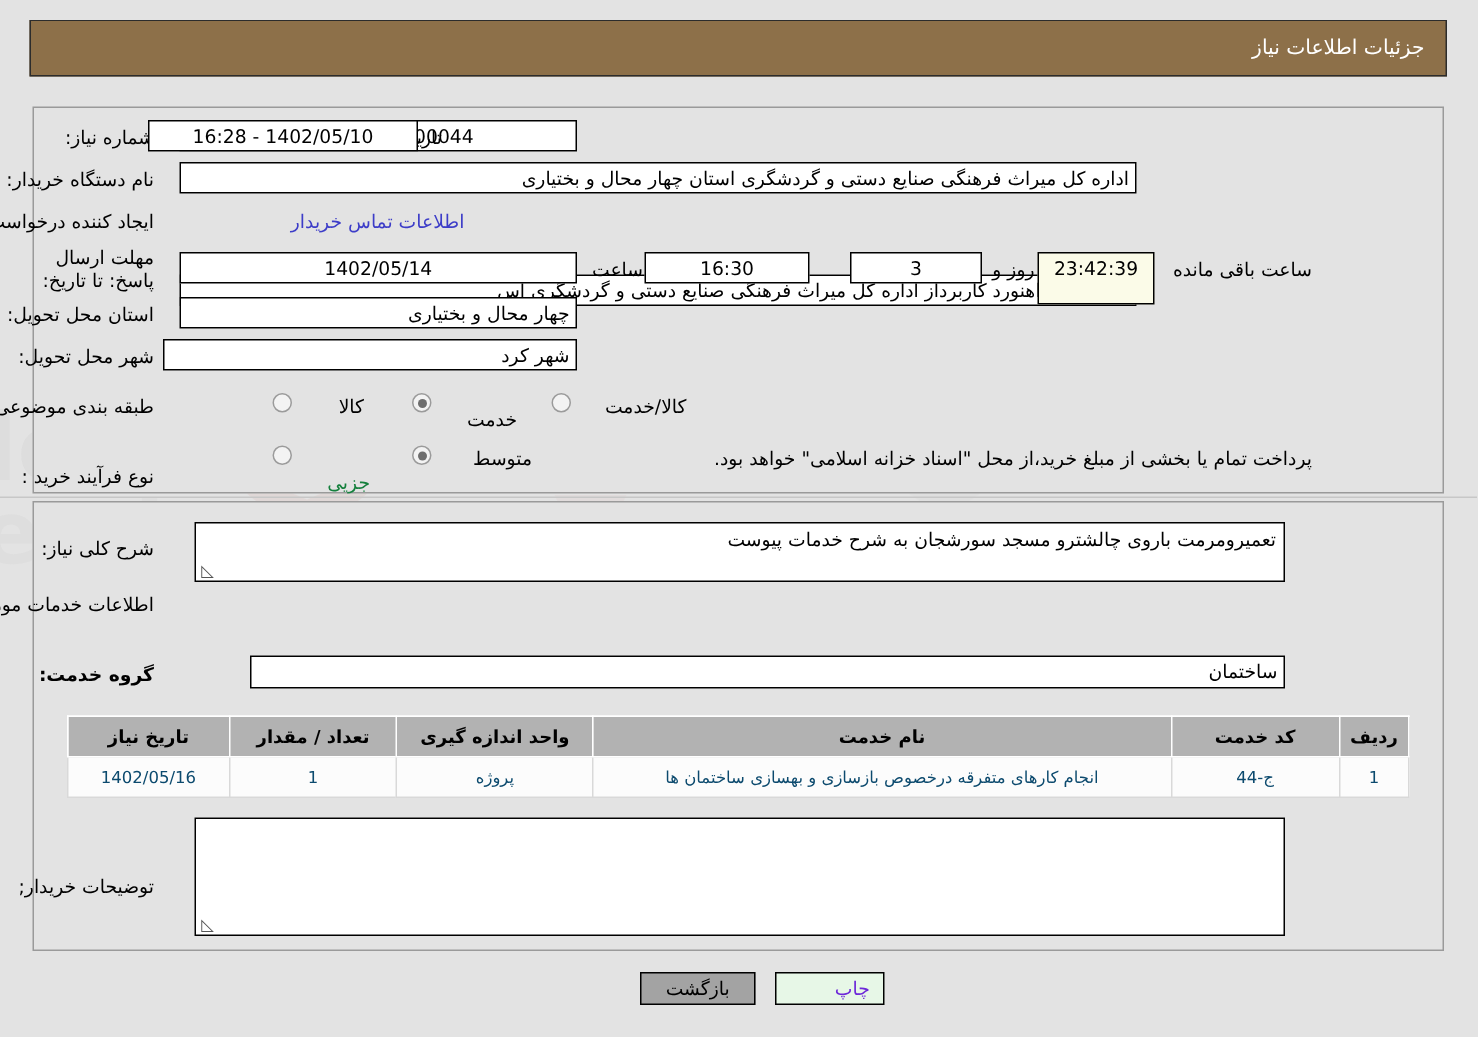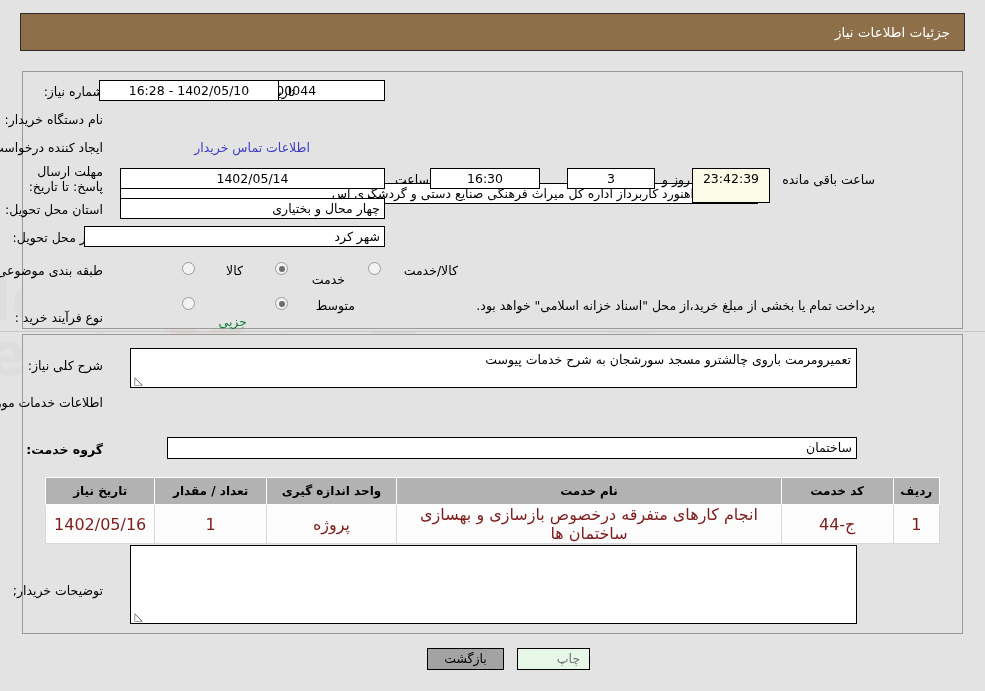--- a/index.html
+++ b/index.html
@@ -165,39 +165,39 @@
     height: 26px;
     text-align: center;
     font-size: 12px;
     padding: 0 3px;
   }
   #svc-table td {
     background: #fcfcfc;
     border: 1px solid #d9d9d9;
     height: 26px;
     text-align: center;
-    color: #7f1d1d;
+    color: #0c4a6e;
     padding: 0 4px;
-    font-size: 16px;
+    font-size: 11px;
   }
 
   
   .btn {
     position: absolute;
     border: 1px solid #000;
     box-sizing: border-box;
     font-size: 12.5px;
     text-align: center;
     cursor: pointer;
     z-index: 5;
     font-family: "DejaVu Sans", "Liberation Sans", sans-serif;
     line-height: 20px;
     height: 22px;
   }
-  #btn-print  { left: 517px; top: 648px; width: 73px; background: #e7f7e7; color: #737373; padding-left: 30px; }
+  #btn-print  { left: 517px; top: 648px; width: 73px; background: #e7f7e7; color: #6d28d9; padding-left: 30px; }
   #btn-back   { left: 427px; top: 648px; width: 77px; background: #a3a3a3; color: #000; }
 
   .divider {
     position: absolute;
     left: 0; width: 985px; height: 1px;
     background: #c7c7c7;
     z-index: 1;
   }
 </style>
 </head>
@@ -224,39 +224,40 @@
 
   <div class="panel" id="panel-top"></div>
 
   <div class="lbl" style="right:882px; top:84px;">شماره نیاز:</div>
   <div class="fld center" style="right:600px; top:80px; width:265px; height:21px;">1102003289000044</div>
 
   <div class="lbl" style="right:690px; top:84px;">تاریخ و ساعت اعلان عمومی:</div>
   <div class="fld center" style="right:706px; top:80px; width:180px; height:21px;">1402/05/10 - 16:28</div>
 
   <div class="lbl" style="right:882px; top:112px;">نام دستگاه خریدار:</div>
+  <div class="fld right" style="right:227px; top:108px; width:638px; height:21px;">اداره کل میراث فرهنگی  صنایع دستی و گردشگری استان چهار محال و بختیاری</div>
 
   <div class="lbl" style="right:882px; top:140px;">ایجاد کننده درخواست:</div>
   <div class="fld right" style="right:227px; top:136px; width:638px; height:21px;margin-top:47px;">محمدرضا راهنورد کاربرداز اداره کل میراث فرهنگی  صنایع دستی و گردشگری اس</div>
   <a class="link" style="right:675px; top:140px;">اطلاعات تماس خریدار</a>
 
   <div class="lbl two-line" style="right:882px; top:164px; width:80px; text-align:right;">مهلت ارسال پاسخ: تا تاریخ:</div>
   <div class="fld center" style="right:600px; top:168px; width:265px; height:21px;">1402/05/14</div>
   <div class="lbl" style="right:556px; top:172px;">ساعت</div>
   <div class="fld center" style="right:445px; top:168px; width:110px; height:21px;">16:30</div>
   <div class="fld center" style="right:330px; top:168px; width:88px; height:21px;">3</div>
   <div class="lbl" style="right:295px; top:172px;">روز و</div>
   <div class="fld center cream" style="right:215px; top:168px; width:78px; height:35px;">23:42:39</div>
   <div class="lbl" style="right:110px; top:172px;">ساعت باقی مانده</div>
 
   <div class="lbl" style="right:882px; top:202px;">استان محل تحویل:</div>
   <div class="fld right" style="right:600px; top:198px; width:265px; height:21px;">چهار محال و بختیاری</div>
 
   <div class="lbl" style="right:882px; top:230px;">شهر محل تحویل:</div>
-  <div class="fld right" style="right:600px; top:226px; width:301px; height:21px;">شهر کرد</div>
+  <div class="fld right" style="right:600px; top:226px; width:276px; height:21px;">شهر کرد</div>
 
   <div class="lbl" style="right:882px; top:263px;">طبقه بندی موضوعی:</div>
   <span class="radio" style="right:790px; top:262px;"></span>
   <div class="lbl" style="right:742px; top:263px;">کالا</div>
   <span class="radio on" style="right:697px; top:262px;"></span>
   <div class="lbl" style="right:640px; top:272px;">خدمت</div>
   <span class="radio" style="right:604px; top:262px;"></span>
   <div class="lbl" style="right:527px; top:263px;">کالا/خدمت</div>
 
   <div class="lbl" style="right:882px; top:310px;">نوع فرآیند خرید :</div>

